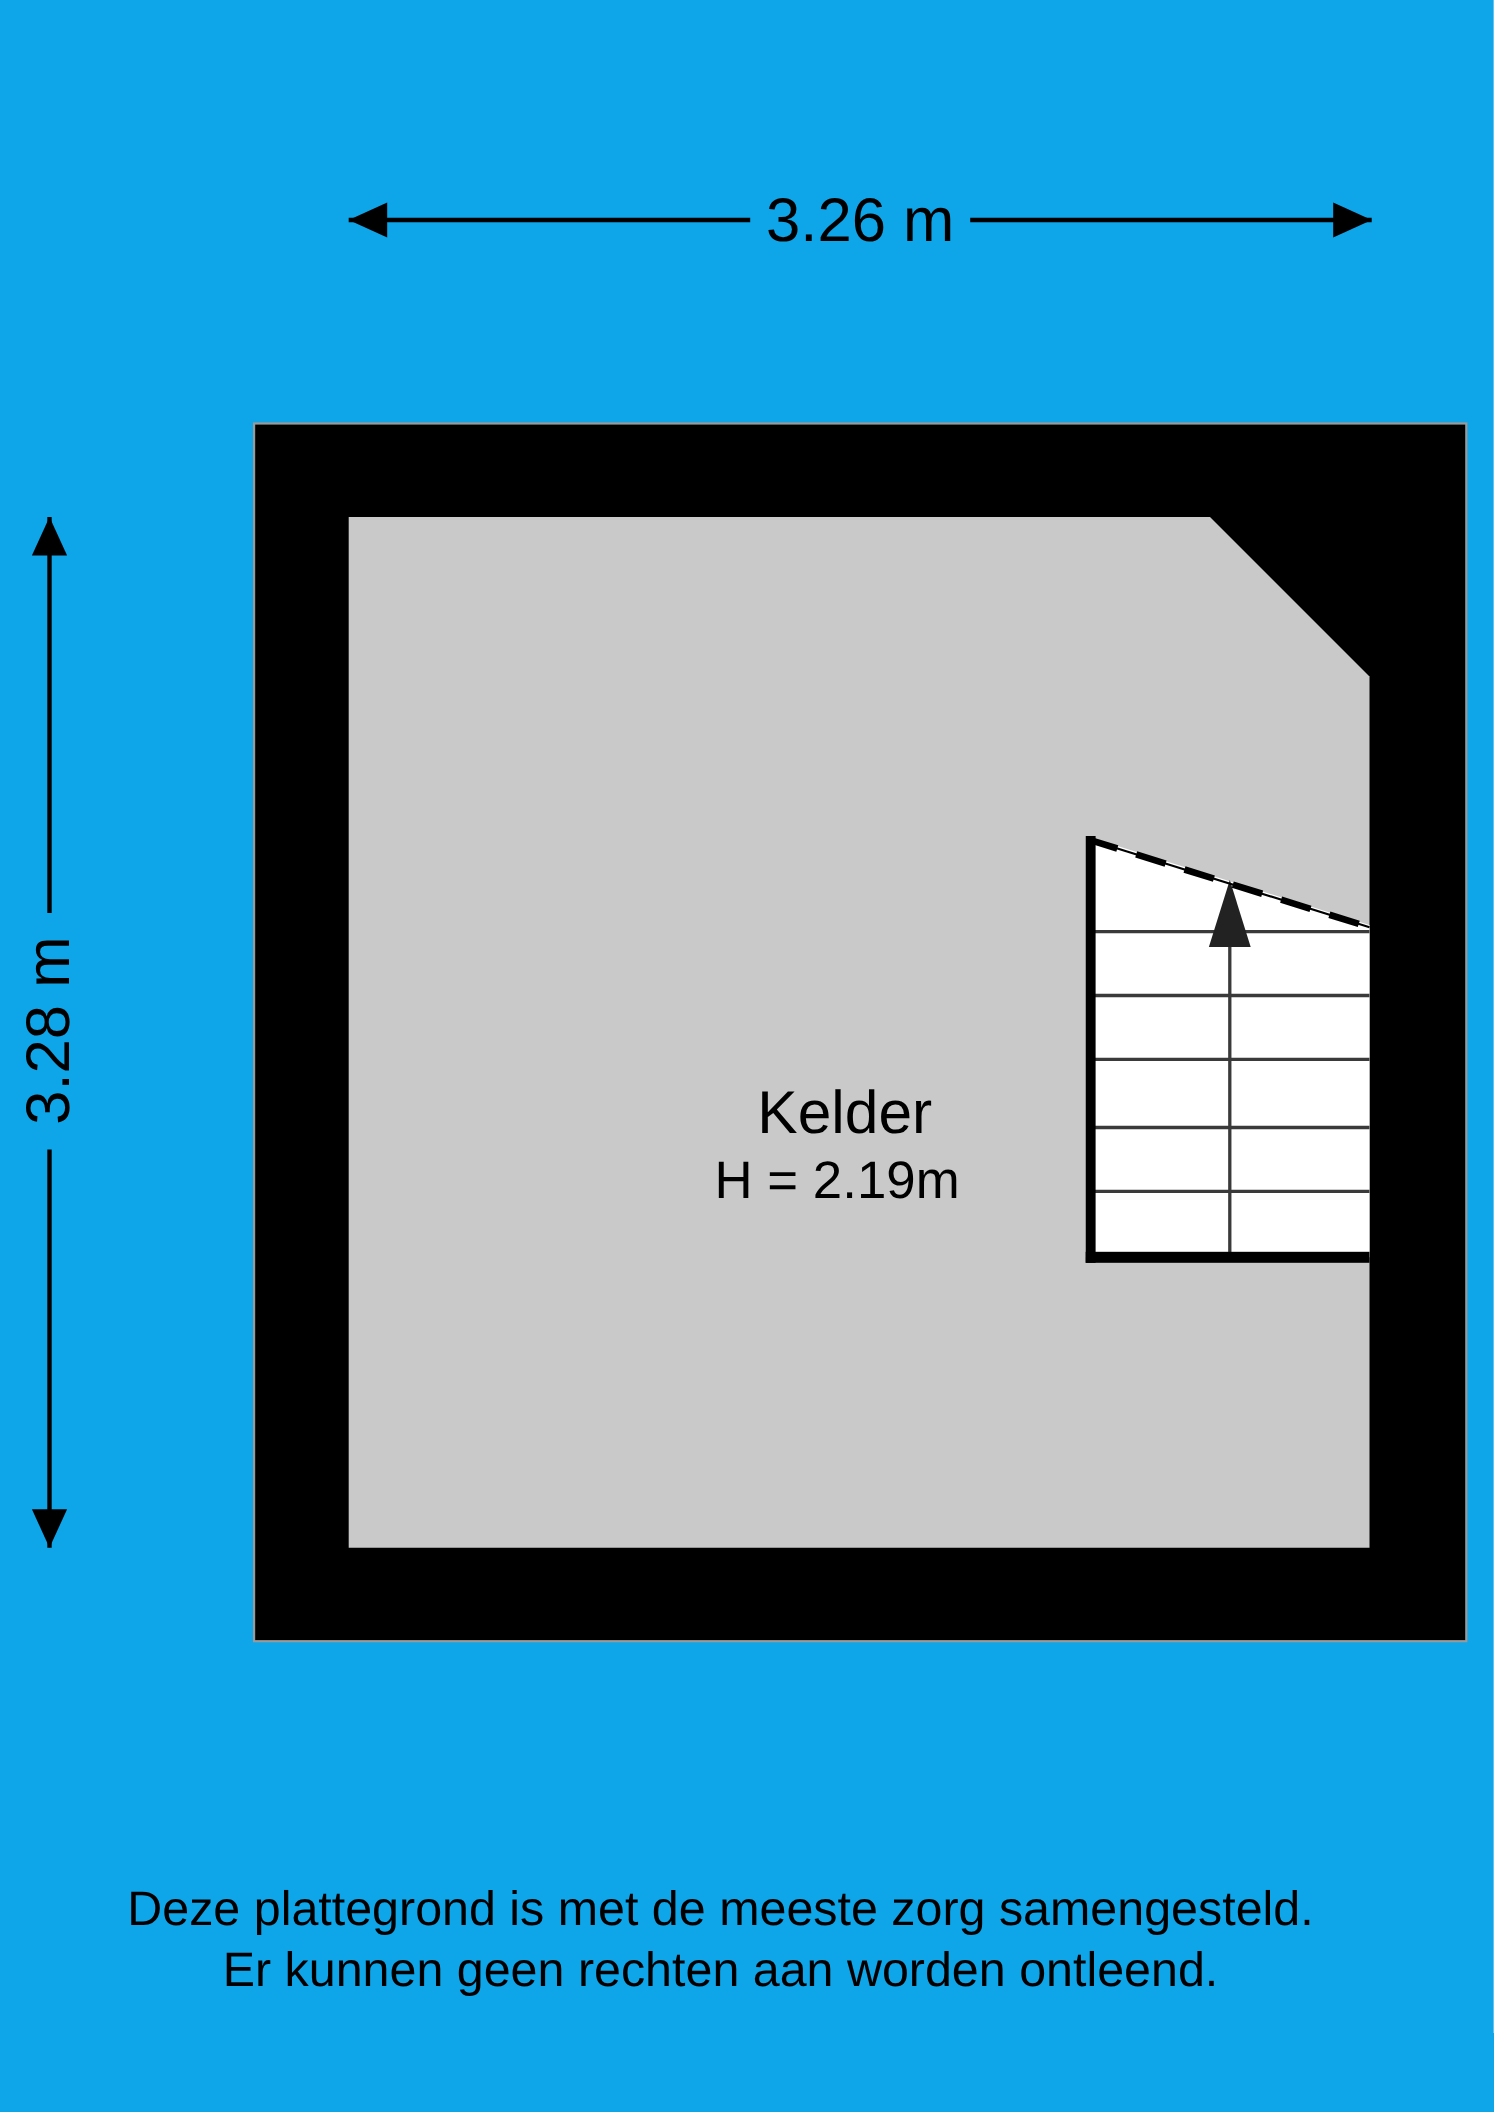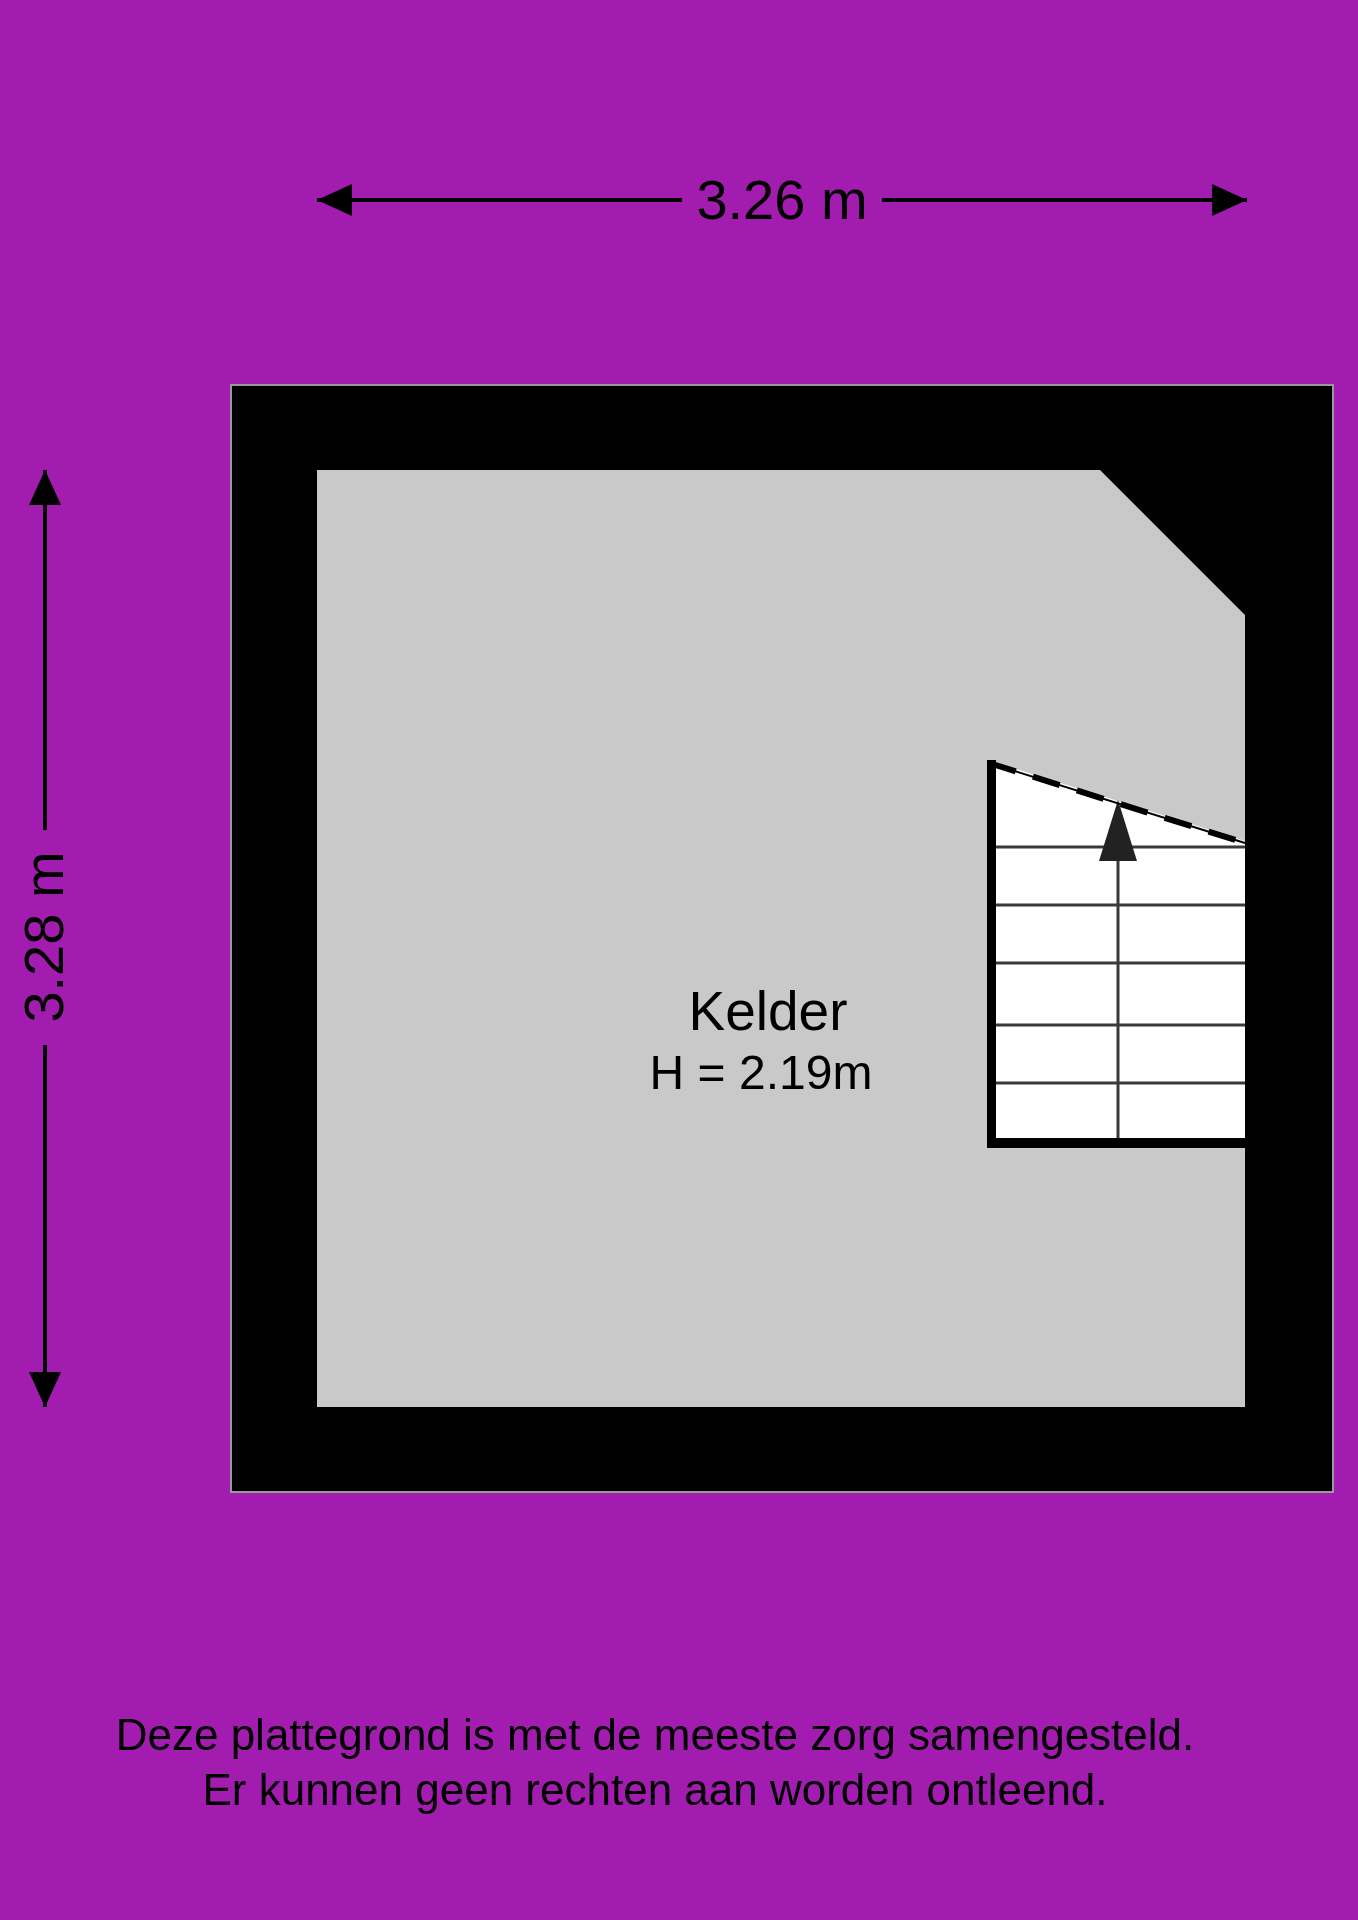--- a/index.html
+++ b/index.html
@@ -4,21 +4,21 @@
 <style>
   html, body {
     margin: 0;
     padding: 0;
     background: #ffffff;
   }
   .canvas {
     position: relative;
     width: 1358px;
     height: 1920px;
-    background: #a21caf;
+    background: #0ea5e9;
     overflow: hidden;
   }
   svg {
     display: block;
   }
   svg text {
     font-family: "Liberation Sans", "DejaVu Sans", sans-serif;
     fill: #000000;
   }
   .dim-label { font-size: 56px; }

